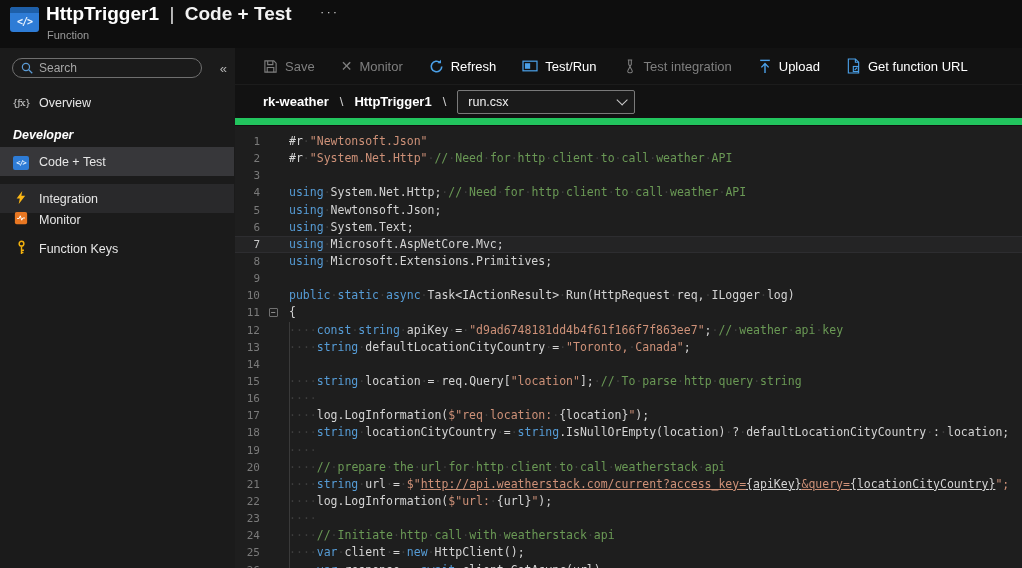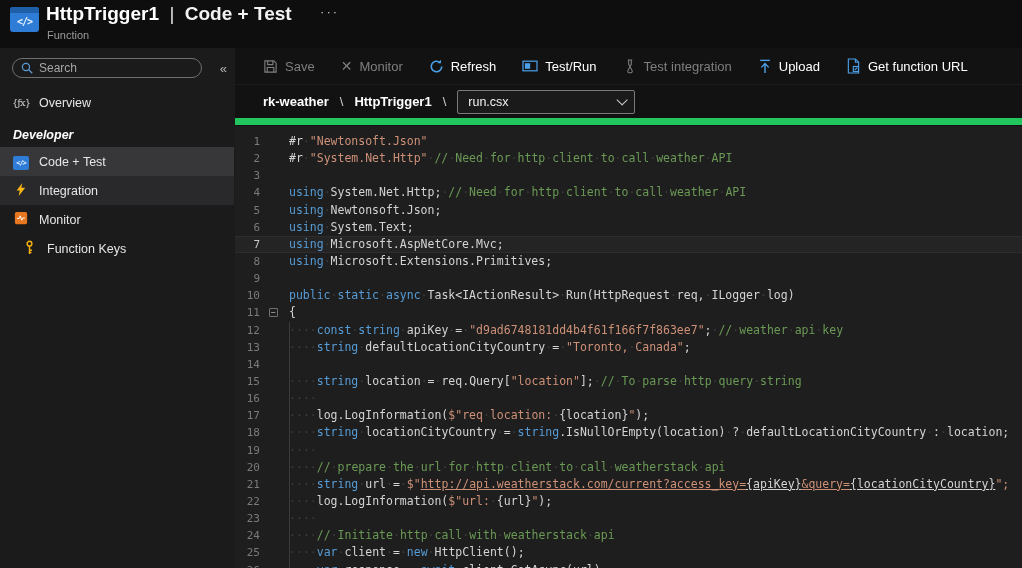--- a/index.html
+++ b/index.html
@@ -30,23 +30,23 @@
     width:150px; font-family:"Liberation Sans", sans-serif; }
   .search-input::placeholder { color:#a6a6a6; }
   .collapse { position:absolute; right:8px; top:13px; color:#b5b5b5; font-size:13px; cursor:pointer; }
   .nav-item { position:absolute; left:0; width:234px; height:29px; display:flex; align-items:center;
     cursor:pointer; color:#e6e6e6; font-size:12.5px; }
   .nav-item .ic { width:18px; margin:0 9px 0 12px; text-align:center; flex:none; }
   .nav-overview { top:40px; }
   .fx-glyph { color:#cfcfcf; font-size:10px; letter-spacing:-1px; font-family:"DejaVu Serif", serif; }
   .section-label { position:absolute; left:13px; top:80px; font-size:12.5px; font-weight:bold; color:#ffffff;font-style:italic; }
   .nav-code { top:99px; background:#37373a; }
-  .nav-integration { top:128px; background:#29292b; }
+  .nav-integration { top:136px; background:#29292b; }
   .nav-monitor { top:157px; }
-  .nav-keys { top:186px;padding-left:8px; }
+  .nav-keys { top:186px; }
   .mini-fn { display:inline-block; width:16px; height:14px; background:#2e7cd6; border-radius:2px;
     color:#eaf4ff; font-size:7px; font-weight:bold; line-height:14px; text-align:center;
     font-family:"DejaVu Sans Mono", monospace; letter-spacing:-1px; }
 
   
   .main { position:absolute; left:235px; top:48px; width:787px; height:520px; background:#121212; }
   .toolbar { height:37px; display:flex; align-items:center; padding-left:28px; gap:26px;
     border-bottom:1px solid #1c1c1c; }
   .tb-btn { display:flex; align-items:center; gap:7px; font-size:13px; cursor:pointer; white-space:nowrap; }
   .tb-btn.enabled { color:#ffffff; }

